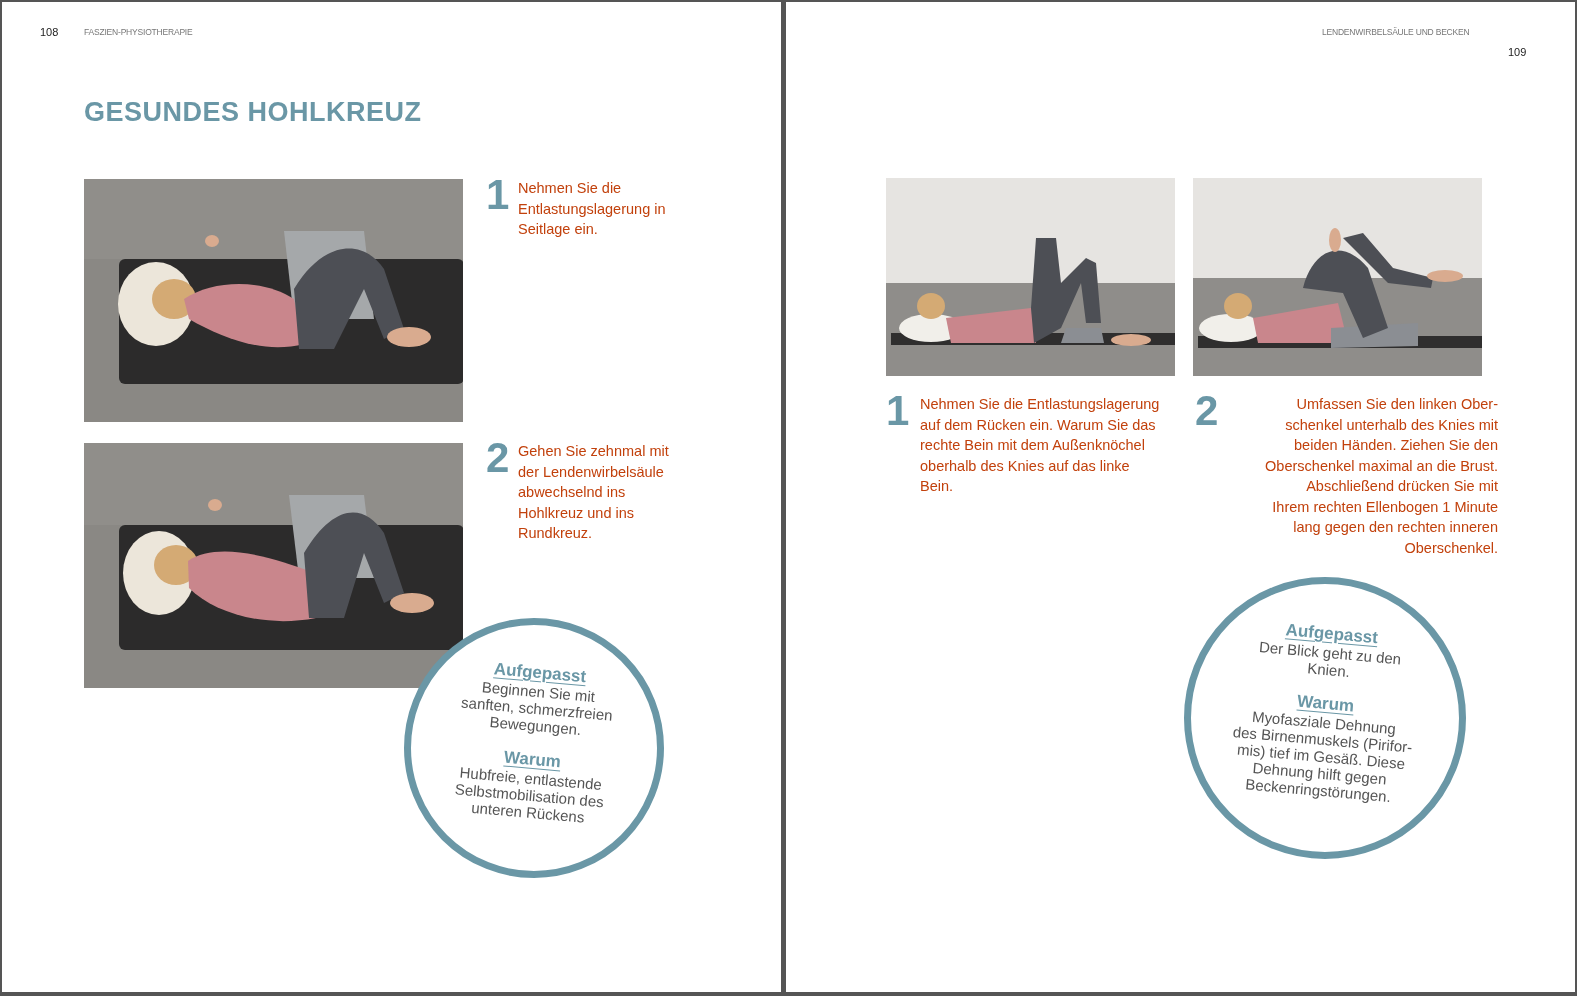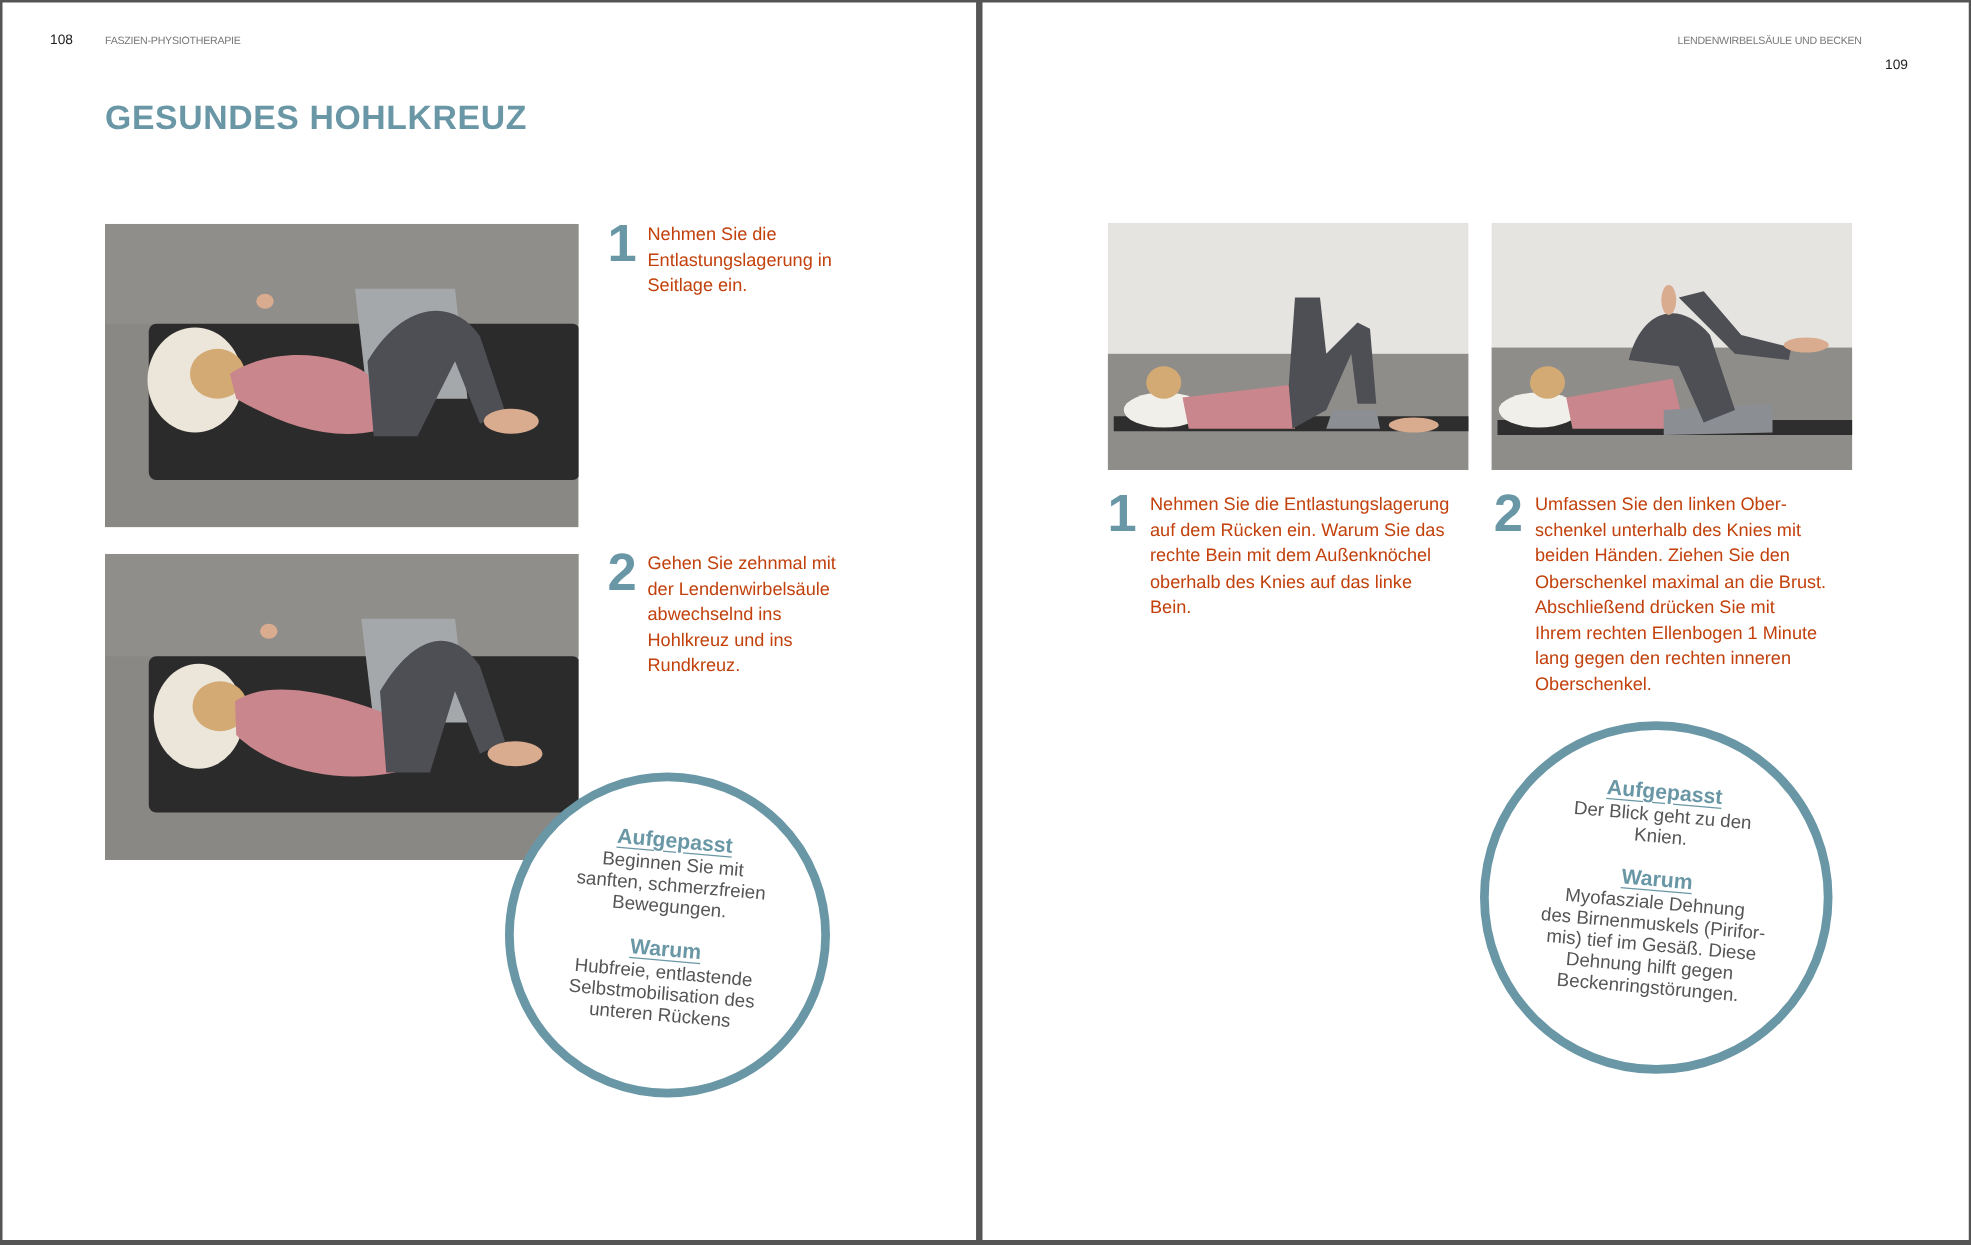--- a/index.html
+++ b/index.html
@@ -11,21 +11,21 @@
     position:absolute; top:2px; height:990px; background:#fff;
   }
   .page.left { left:2px; width:779px; }
   .page.right { left:786px; width:789px; }
   .spine { position:absolute; left:781px; top:0; width:5px; height:996px; background:#555; }
 
   .folio { position:absolute; top:24px; font-size:11px; color:#222; }
   .runhead { position:absolute; top:25px; font-size:8.5px; color:#777; letter-spacing:-0.2px; text-transform:uppercase; }
 
   .title {
-    position:absolute; top:77px; font-size:27px; font-weight:bold; color:#6a97a6;
+    position:absolute; top:95px; font-size:27px; font-weight:bold; color:#6a97a6;
     letter-spacing:0.5px;
   }
 
   .photo { position:absolute; overflow:hidden; }
   .photo svg { display:block; width:100%; height:100%; }
 
   .step { position:absolute; }
   .step .num {
     position:absolute; left:0; top:-6px; font-size:42px; font-weight:bold; color:#6a97a6; line-height:1;
   }
@@ -111,21 +111,21 @@
       <span class="body">Hubfreie, entlastende
 Selbstmobilisation des
 unteren Rückens</span>
     </div>
   </div>
 </div>
 
 <div class="spine"></div>
 
 <div class="page right">
-  <span class="runhead" style="left:556px;">LENDENWIRBELSÄULE UND BECKEN</span>
+  <span class="runhead" style="left:536px;">LENDENWIRBELSÄULE UND BECKEN</span>
   <span class="folio" style="left:722px;margin-top:20px;">109</span>
 
   <div class="photo" style="left:100px; top:176px; width:289px; height:198px;">
     <svg viewBox="0 0 289 198" preserveAspectRatio="none">
       <rect width="289" height="105" fill="#e6e4e1"></rect>
       <rect y="105" width="289" height="93" fill="#8f8d8a"></rect>
       <rect x="5" y="155" width="284" height="12" fill="#2f2e2e"></rect>
       <ellipse cx="45" cy="150" rx="32" ry="14" fill="#f1efea"></ellipse>
       <ellipse cx="45" cy="128" rx="14" ry="13" fill="#d4aa74"></ellipse>
       <path d="M60,140 L145,130 L150,165 L65,165 Z" fill="#c9868c"></path>
@@ -155,21 +155,21 @@
     <span class="num">1</span>
     <span class="txt" style="left:34px; top:-2px; width:270px; white-space:pre-line;">Nehmen Sie die Entlastungslagerung
 auf dem Rücken ein. Warum Sie das
 rechte Bein mit dem Außenknöchel
 oberhalb des Knies auf das linke
 Bein.</span>
   </div>
 
   <div class="step" style="left:409px; top:394px;">
     <span class="num">2</span>
-    <span class="txt" style="left:33px; top:-2px; width:270px; white-space:pre-line;">Umfassen Sie den linken Ober-
+    <span class="txt" style="left:33px; top:-2px; width:270px; white-space:pre-line;text-align:right;">Umfassen Sie den linken Ober-
 schenkel unterhalb des Knies mit
 beiden Händen. Ziehen Sie den
 Oberschenkel maximal an die Brust.
 Abschließend drücken Sie mit
 Ihrem rechten Ellenbogen 1 Minute
 lang gegen den rechten inneren
 Oberschenkel.</span>
   </div>
 
   <div class="circle" style="left:398px; top:575px; width:282px; height:282px;">

